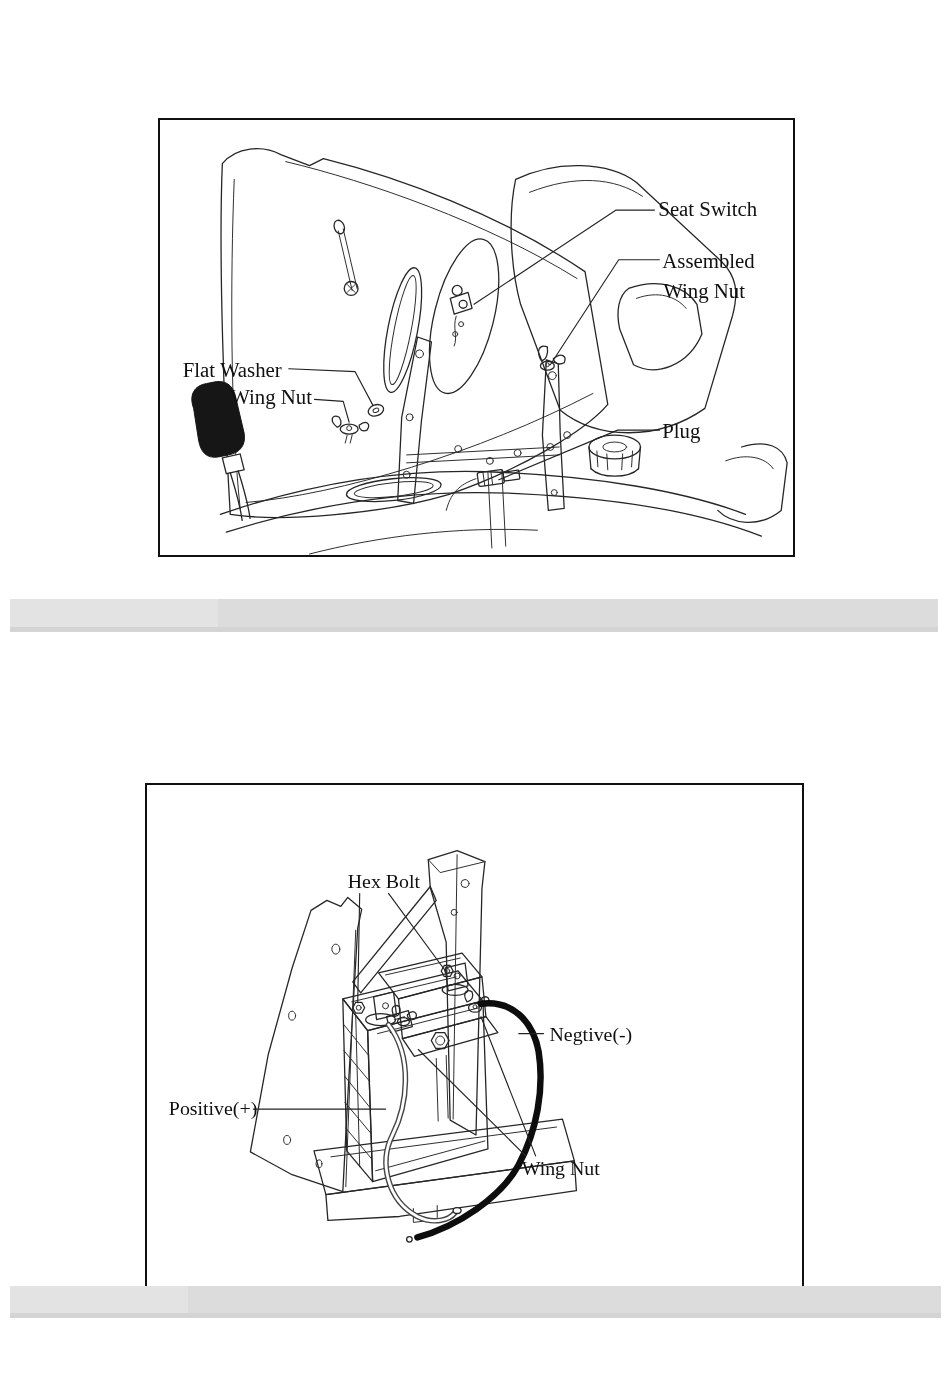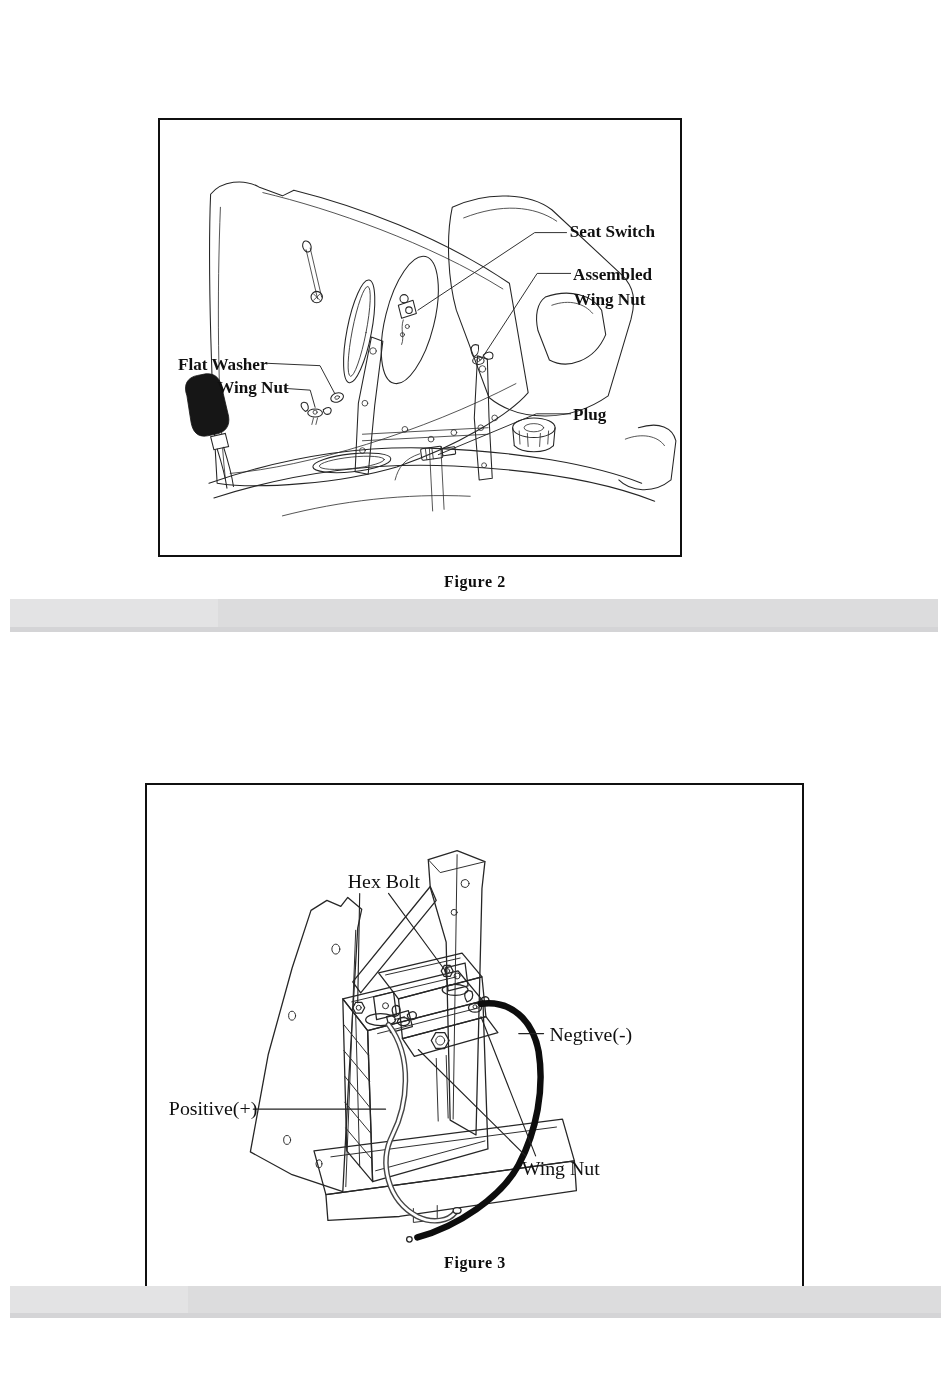--- a/index.html
+++ b/index.html
@@ -24,21 +24,21 @@
   svg .cablePosI{fill:none;stroke:#ffffff;stroke-width:2.8;stroke-linecap:round;}
   svg text{fill:#101010;stroke:none;font-family:"Liberation Serif",serif;}
   svg .lbl2{font-size:21px;}
   svg .lbl3{font-size:20px;}
 </style>
 </head>
 <body>
 
 <div class="page">
 
-  <div class="figure-box" style="left:158px;top:118px;width:524px;height:439px;font-weight:bold;">
+  <div class="figure-box" style="left:158px;top:118px;width:637px;height:439px;">
     <svg viewBox="0 0 637 439">
 
       <g>
         <path class="ln" d="M62,44 C76,27 103,25 121,35 L150,46 L164,39 C240,58 342,95 428,153 L451,287 C430,312 366,352 290,378 C222,398 120,406 70,398 C64,300 58,140 62,44 Z"></path>
         <path class="thin" d="M126,42 C210,62 330,104 420,160"></path>
         <path class="thin" d="M86,386 C180,378 320,336 436,276"></path>
         <path class="thin" d="M74,60 C70,160 70,300 80,392"></path>
         <g transform="rotate(11 244 212)">
           <ellipse class="ln" cx="244" cy="212" rx="15" ry="64"></ellipse>
           <ellipse class="thin" cx="244" cy="212" rx="8.5" ry="56"></ellipse>
@@ -145,21 +145,20 @@
 
       <text class="lbl2" x="502" y="97">Seat Switch</text>
       <text class="lbl2" x="506" y="149">Assembled</text>
       <text class="lbl2" x="507" y="180">Wing Nut</text>
       <text class="lbl2" x="22" y="259">Flat Washer</text>
       <text class="lbl2" x="70" y="287">Wing Nut</text>
       <text class="lbl2" x="506" y="321">Plug</text>
     </svg>
   </div>
 
-  <div class="caption" style="top:573px;">Figure 2</div>
 
   <div class="redact" style="left:10px;top:599px;width:928px;height:33px;">
     <div class="cell-l" style="width:208px;height:100%;"></div>
     <div class="cell-r" style="width:720px;height:100%;"></div>
   </div>
 
   <div class="figure-box" style="left:145px;top:783px;width:659px;height:533px;">
     <svg viewBox="0 0 659 460">
 
       <g>
@@ -247,20 +246,19 @@
       <path class="leader" d="M381,337 L273,230"></path>
       <path class="leader" d="M391,337 L336,197"></path>
 
       <text class="lbl3" x="202" y="68">Hex Bolt</text>
       <text class="lbl3" x="405" y="221">Negtive(-)</text>
       <text class="lbl3" x="22" y="296">Positive(+)</text>
       <text class="lbl3" x="377" y="356">Wing Nut</text>
     </svg>
   </div>
 
-  <div class="caption" style="top:1254px;">Figure 3</div>
 
   <div class="redact" style="left:10px;top:1286px;width:931px;height:32px;">
     <div class="cell-l" style="width:178px;height:100%;"></div>
     <div class="cell-r" style="width:753px;height:100%;"></div>
   </div>
 
 </div>
 
 </body></html>

